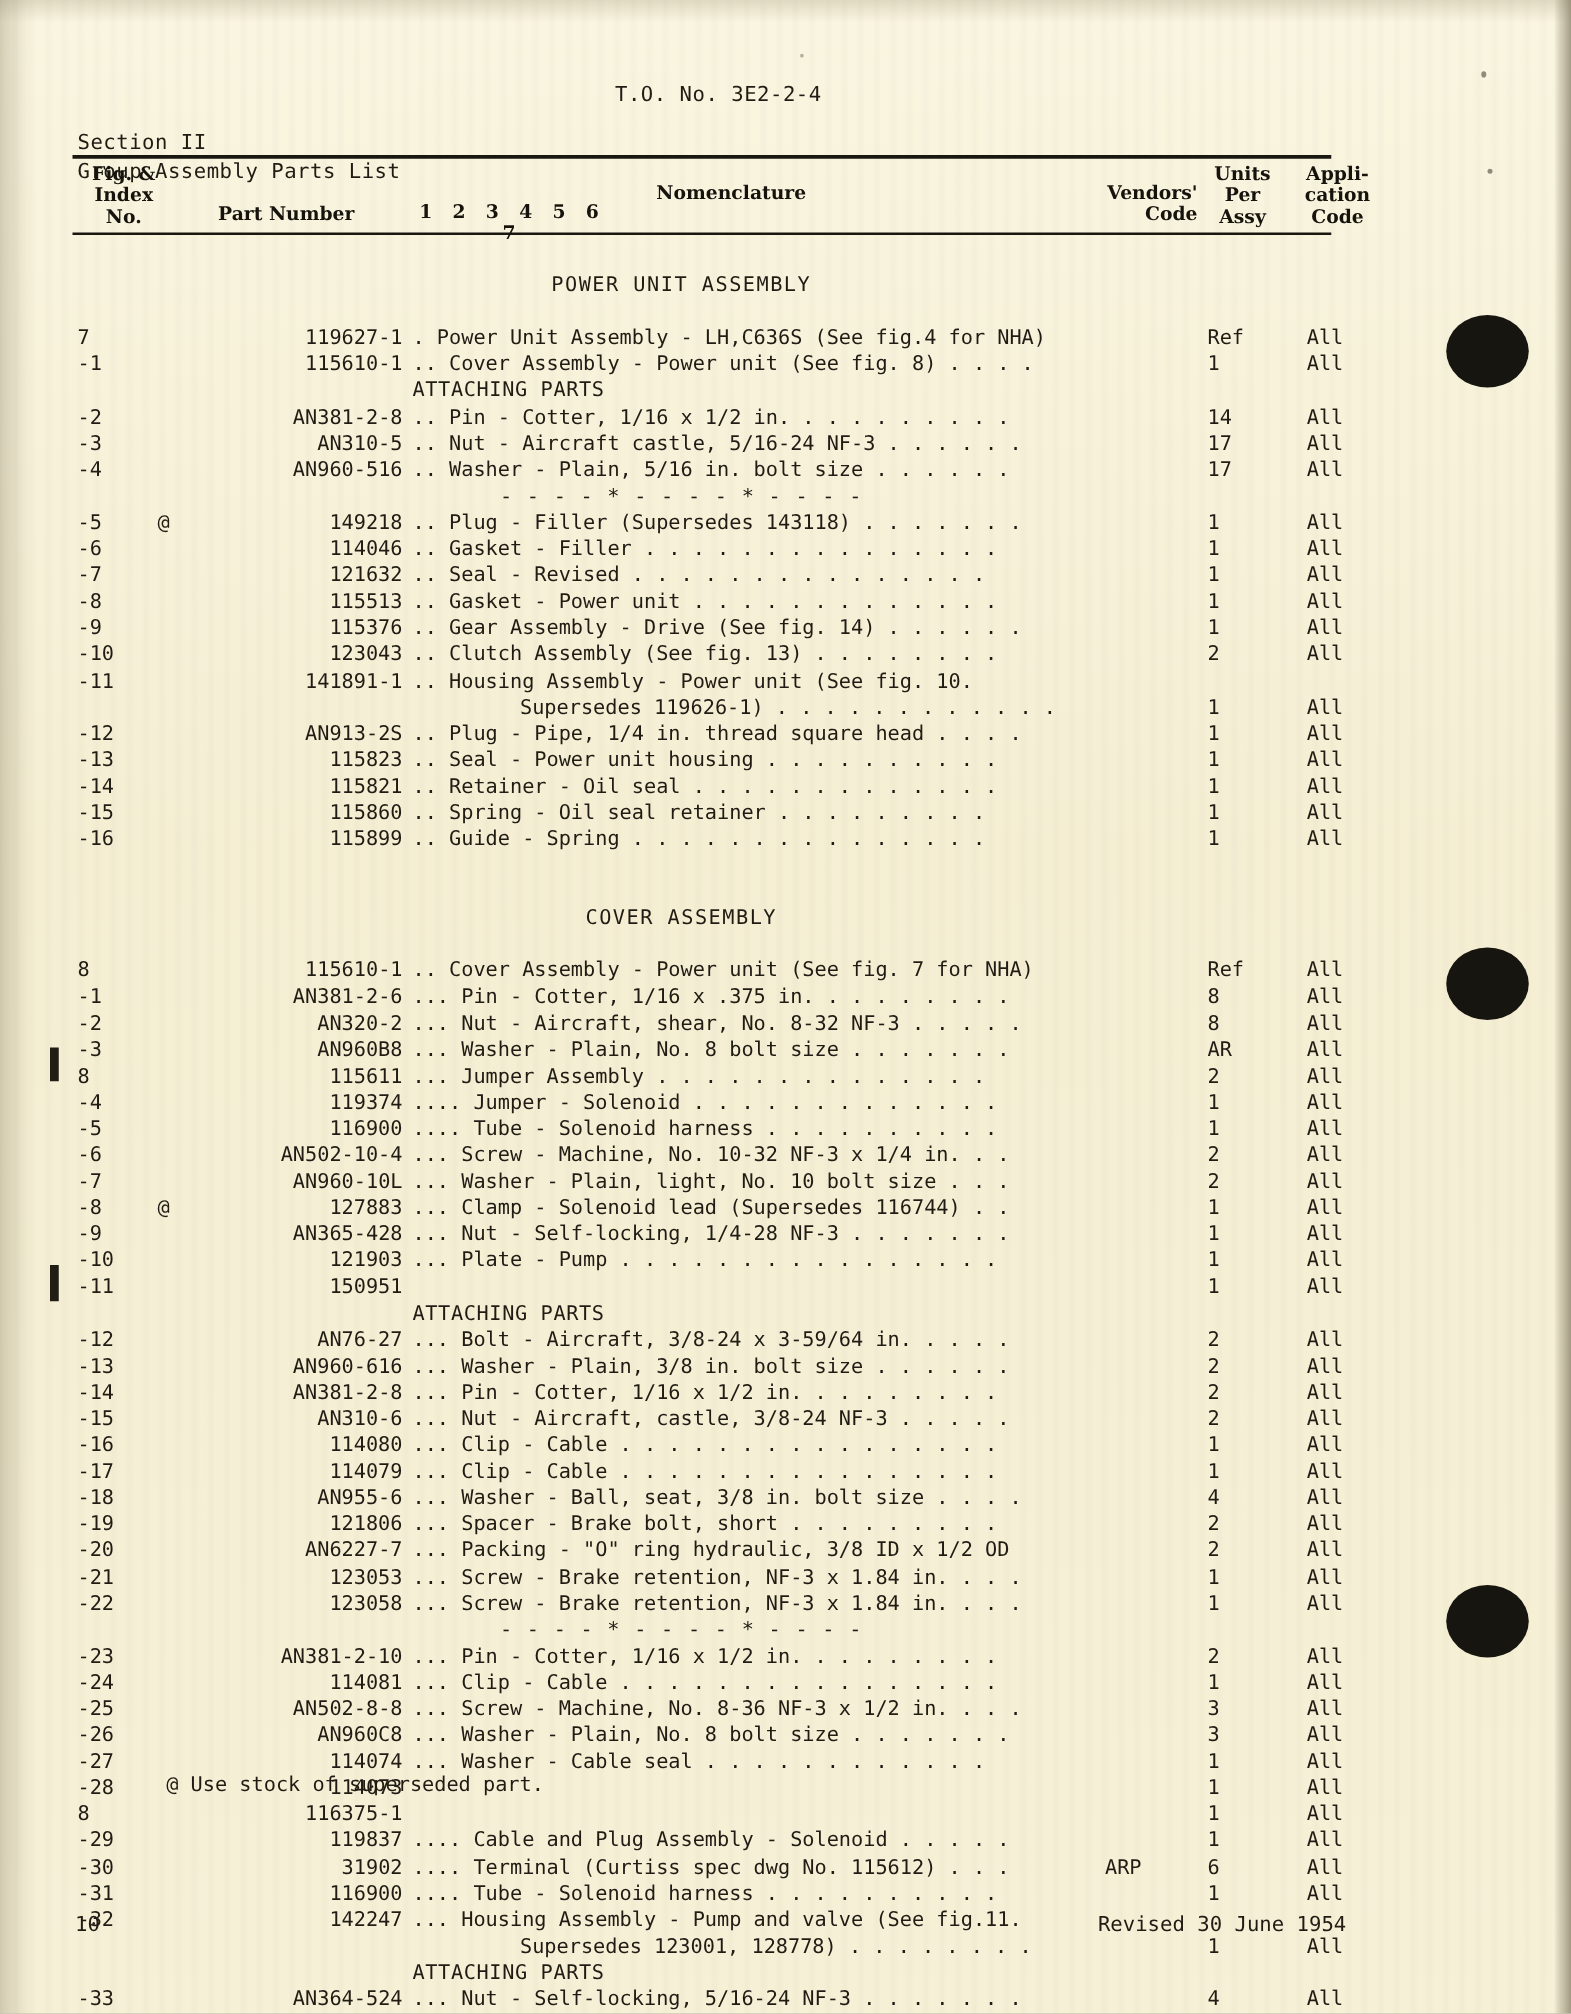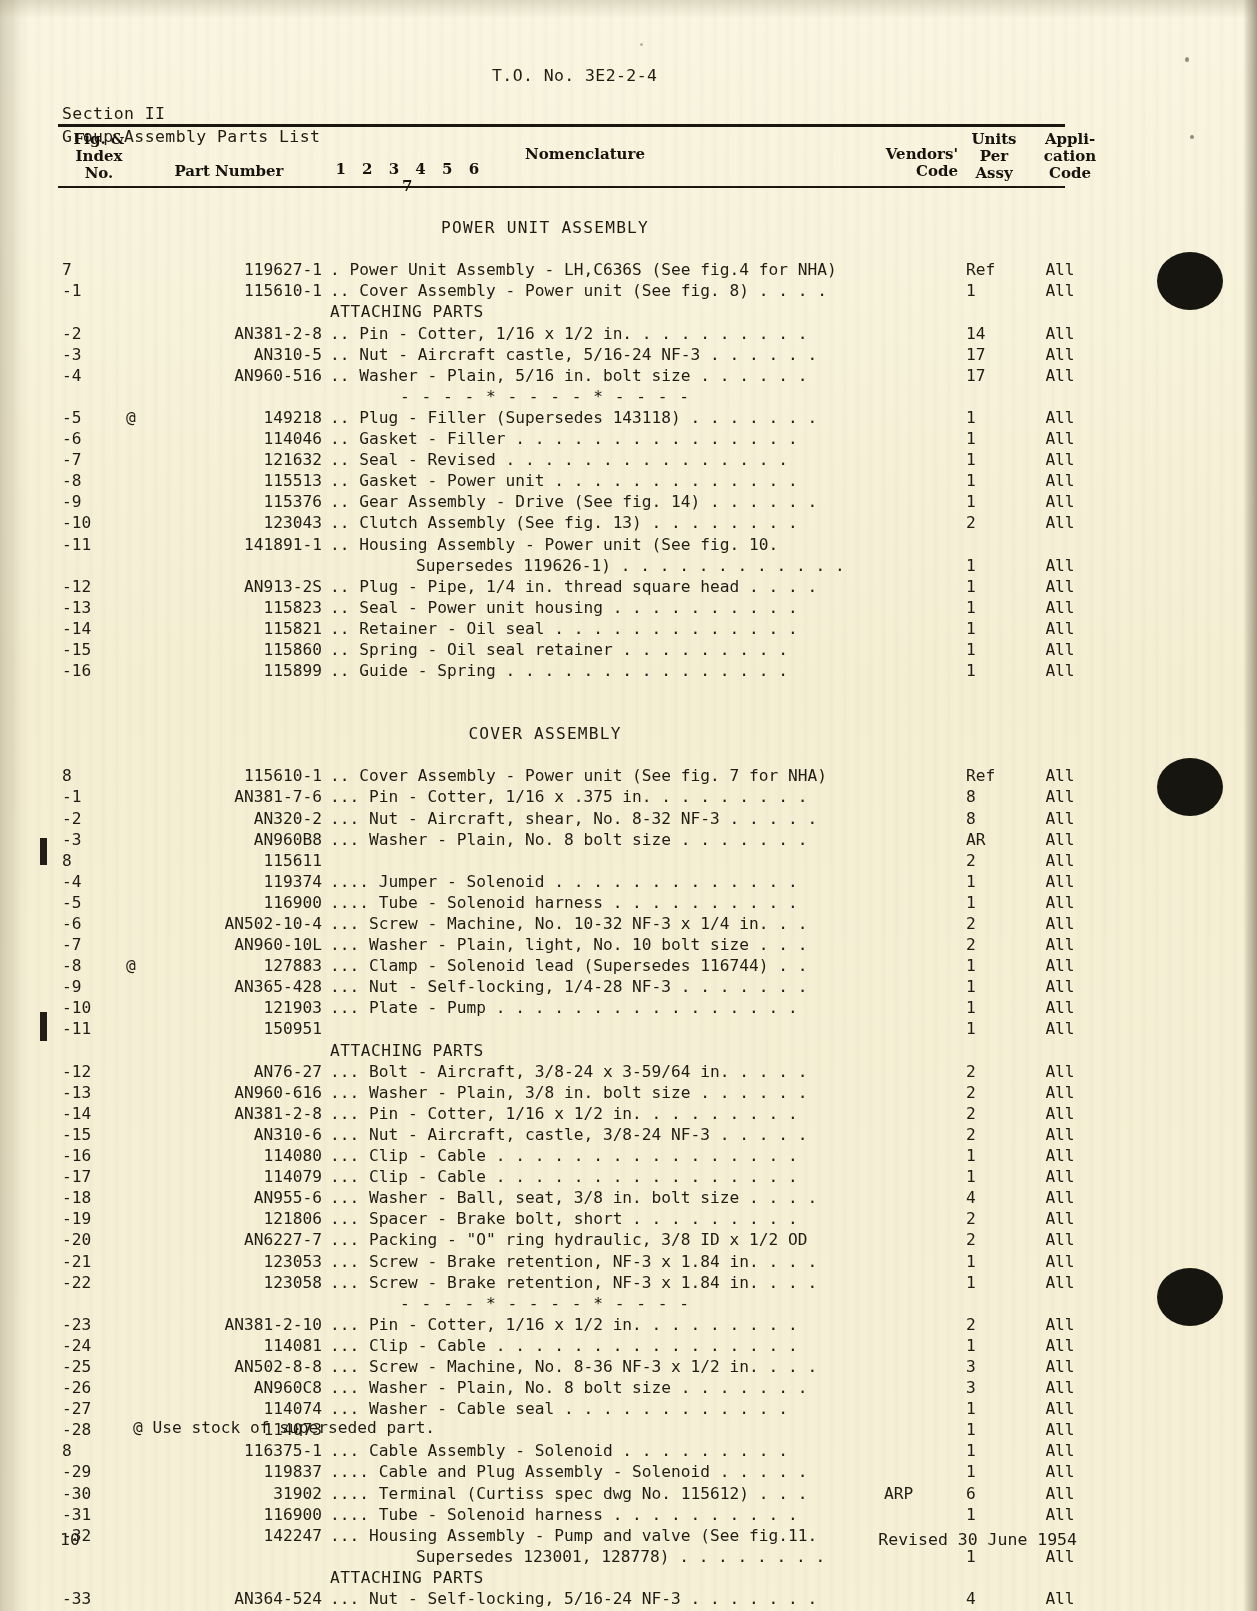--- a/index.html
+++ b/index.html
@@ -191,24 +191,24 @@
       <div class="row"><span class="cont-nomen">Supersedes 119626-1) . . . . . . . . . . . .</span><span class="c-units">1</span><span class="c-appl">All</span></div>
       <div class="row"><span class="c-index">-12</span><span class="c-part">AN913-2S</span><span class="c-nomen">.. Plug - Pipe, 1/4 in. thread square head . . . .</span><span class="c-units">1</span><span class="c-appl">All</span></div>
       <div class="row"><span class="c-index">-13</span><span class="c-part">115823</span><span class="c-nomen">.. Seal - Power unit housing . . . . . . . . . .</span><span class="c-units">1</span><span class="c-appl">All</span></div>
       <div class="row"><span class="c-index">-14</span><span class="c-part">115821</span><span class="c-nomen">.. Retainer - Oil seal . . . . . . . . . . . . .</span><span class="c-units">1</span><span class="c-appl">All</span></div>
       <div class="row"><span class="c-index">-15</span><span class="c-part">115860</span><span class="c-nomen">.. Spring - Oil seal retainer . . . . . . . . .</span><span class="c-units">1</span><span class="c-appl">All</span></div>
       <div class="row"><span class="c-index">-16</span><span class="c-part">115899</span><span class="c-nomen">.. Guide - Spring . . . . . . . . . . . . . . .</span><span class="c-units">1</span><span class="c-appl">All</span></div>
       <div class="spacer-lg"></div>
       <div class="row center-title"><span class="c-title sect-title">COVER ASSEMBLY</span></div>
       <div class="spacer"></div>
       <div class="row"><span class="c-index">8</span><span class="c-part">115610-1</span><span class="c-nomen">.. Cover Assembly - Power unit (See fig. 7 for NHA)</span><span class="c-units">Ref</span><span class="c-appl">All</span></div>
-      <div class="row"><span class="c-index">-1</span><span class="c-part">AN381-7-6</span><span class="c-nomen">... Pin - Cotter, 1/16 x .375 in. . . . . . . . .</span><span class="c-units">8</span><span class="c-appl">All</span></div>
+      <div class="row"><span class="c-index">-1</span><span class="c-part">AN381-2-6</span><span class="c-nomen">... Pin - Cotter, 1/16 x .375 in. . . . . . . . .</span><span class="c-units">8</span><span class="c-appl">All</span></div>
       <div class="row"><span class="c-index">-2</span><span class="c-part">AN320-2</span><span class="c-nomen">... Nut - Aircraft, shear, No. 8-32 NF-3 . . . . .</span><span class="c-units">8</span><span class="c-appl">All</span></div>
       <div class="row"><span class="c-index">-3</span><span class="c-part">AN960B8</span><span class="c-nomen">... Washer - Plain, No. 8 bolt size . . . . . . .</span><span class="c-units">AR</span><span class="c-appl">All</span></div>
-      <div class="row"><span class="c-index">8</span><span class="c-part">115611</span><span class="c-units">2</span><span class="c-appl">All</span></div>
+      <div class="row"><span class="c-index">8</span><span class="c-part">115611</span><span class="c-nomen">... Jumper Assembly . . . . . . . . . . . . . .</span><span class="c-units">2</span><span class="c-appl">All</span></div>
       <div class="row"><span class="c-index">-4</span><span class="c-part">119374</span><span class="c-nomen">.... Jumper - Solenoid . . . . . . . . . . . . .</span><span class="c-units">1</span><span class="c-appl">All</span></div>
       <div class="row"><span class="c-index">-5</span><span class="c-part">116900</span><span class="c-nomen">.... Tube - Solenoid harness . . . . . . . . . .</span><span class="c-units">1</span><span class="c-appl">All</span></div>
       <div class="row"><span class="c-index">-6</span><span class="c-part">AN502-10-4</span><span class="c-nomen">... Screw - Machine, No. 10-32 NF-3 x 1/4 in. . .</span><span class="c-units">2</span><span class="c-appl">All</span></div>
       <div class="row"><span class="c-index">-7</span><span class="c-part">AN960-10L</span><span class="c-nomen">... Washer - Plain, light, No. 10 bolt size . . .</span><span class="c-units">2</span><span class="c-appl">All</span></div>
       <div class="row"><span class="c-index">-8</span><span class="c-at">@</span><span class="c-part">127883</span><span class="c-nomen">... Clamp - Solenoid lead (Supersedes 116744) . .</span><span class="c-units">1</span><span class="c-appl">All</span></div>
       <div class="row"><span class="c-index">-9</span><span class="c-part">AN365-428</span><span class="c-nomen">... Nut - Self-locking, 1/4-28 NF-3 . . . . . . .</span><span class="c-units">1</span><span class="c-appl">All</span></div>
       <div class="row"><span class="c-index">-10</span><span class="c-part">121903</span><span class="c-nomen">... Plate - Pump . . . . . . . . . . . . . . . .</span><span class="c-units">1</span><span class="c-appl">All</span></div>
       <div class="row"><span class="c-index">-11</span><span class="c-part">150951</span><span class="c-units">1</span><span class="c-appl">All</span></div>
       <div class="row"><span class="attach">ATTACHING PARTS</span></div>
       <div class="row"><span class="c-index">-12</span><span class="c-part">AN76-27</span><span class="c-nomen">... Bolt - Aircraft, 3/8-24 x 3-59/64 in. . . . .</span><span class="c-units">2</span><span class="c-appl">All</span></div>
@@ -222,21 +222,21 @@
       <div class="row"><span class="c-index">-20</span><span class="c-part">AN6227-7</span><span class="c-nomen">... Packing - "O" ring hydraulic, 3/8 ID x 1/2 OD</span><span class="c-units">2</span><span class="c-appl">All</span></div>
       <div class="row"><span class="c-index">-21</span><span class="c-part">123053</span><span class="c-nomen">... Screw - Brake retention, NF-3 x 1.84 in. . . .</span><span class="c-units">1</span><span class="c-appl">All</span></div>
       <div class="row"><span class="c-index">-22</span><span class="c-part">123058</span><span class="c-nomen">... Screw - Brake retention, NF-3 x 1.84 in. . . .</span><span class="c-units">1</span><span class="c-appl">All</span></div>
       <div class="row center-title"><span class="starline">- - - - * - - - - * - - - -</span></div>
       <div class="row"><span class="c-index">-23</span><span class="c-part">AN381-2-10</span><span class="c-nomen">... Pin - Cotter, 1/16 x 1/2 in. . . . . . . . .</span><span class="c-units">2</span><span class="c-appl">All</span></div>
       <div class="row"><span class="c-index">-24</span><span class="c-part">114081</span><span class="c-nomen">... Clip - Cable . . . . . . . . . . . . . . . .</span><span class="c-units">1</span><span class="c-appl">All</span></div>
       <div class="row"><span class="c-index">-25</span><span class="c-part">AN502-8-8</span><span class="c-nomen">... Screw - Machine, No. 8-36 NF-3 x 1/2 in. . . .</span><span class="c-units">3</span><span class="c-appl">All</span></div>
       <div class="row"><span class="c-index">-26</span><span class="c-part">AN960C8</span><span class="c-nomen">... Washer - Plain, No. 8 bolt size . . . . . . .</span><span class="c-units">3</span><span class="c-appl">All</span></div>
       <div class="row"><span class="c-index">-27</span><span class="c-part">114074</span><span class="c-nomen">... Washer - Cable seal . . . . . . . . . . . .</span><span class="c-units">1</span><span class="c-appl">All</span></div>
       <div class="row"><span class="c-index">-28</span><span class="c-part">114073</span><span class="c-units">1</span><span class="c-appl">All</span></div>
-      <div class="row"><span class="c-index">8</span><span class="c-part">116375-1</span><span class="c-nomen">... Cable Assembly - Solenoid . . . . . . . . .</span><span class="c-units">1</span><span class="c-appl">All</span></div>
+      <div class="row"><span class="c-index">8</span><span class="c-part">116375-1</span><span class="c-units">1</span><span class="c-appl">All</span></div>
       <div class="row"><span class="c-index">-29</span><span class="c-part">119837</span><span class="c-nomen">.... Cable and Plug Assembly - Solenoid . . . . .</span><span class="c-units">1</span><span class="c-appl">All</span></div>
       <div class="row"><span class="c-index">-30</span><span class="c-part">31902</span><span class="c-nomen">.... Terminal (Curtiss spec dwg No. 115612) . . .</span><span class="c-vendor">ARP</span><span class="c-units">6</span><span class="c-appl">All</span></div>
       <div class="row"><span class="c-index">-31</span><span class="c-part">116900</span><span class="c-nomen">.... Tube - Solenoid harness . . . . . . . . . .</span><span class="c-units">1</span><span class="c-appl">All</span></div>
       <div class="row"><span class="c-index">-32</span><span class="c-part">142247</span><span class="c-nomen">... Housing Assembly - Pump and valve (See fig.11.</span><span class="c-units"></span><span class="c-appl"></span></div>
       <div class="row"><span class="cont-nomen">Supersedes 123001, 128778) . . . . . . . .</span><span class="c-units">1</span><span class="c-appl">All</span></div>
       <div class="row"><span class="attach">ATTACHING PARTS</span></div>
       <div class="row"><span class="c-index">-33</span><span class="c-part">AN364-524</span><span class="c-nomen">... Nut - Self-locking, 5/16-24 NF-3 . . . . . . .</span><span class="c-units">4</span><span class="c-appl">All</span></div>
     </div>
 
   <div class="footnote">@ Use stock of superseded part.</div>

